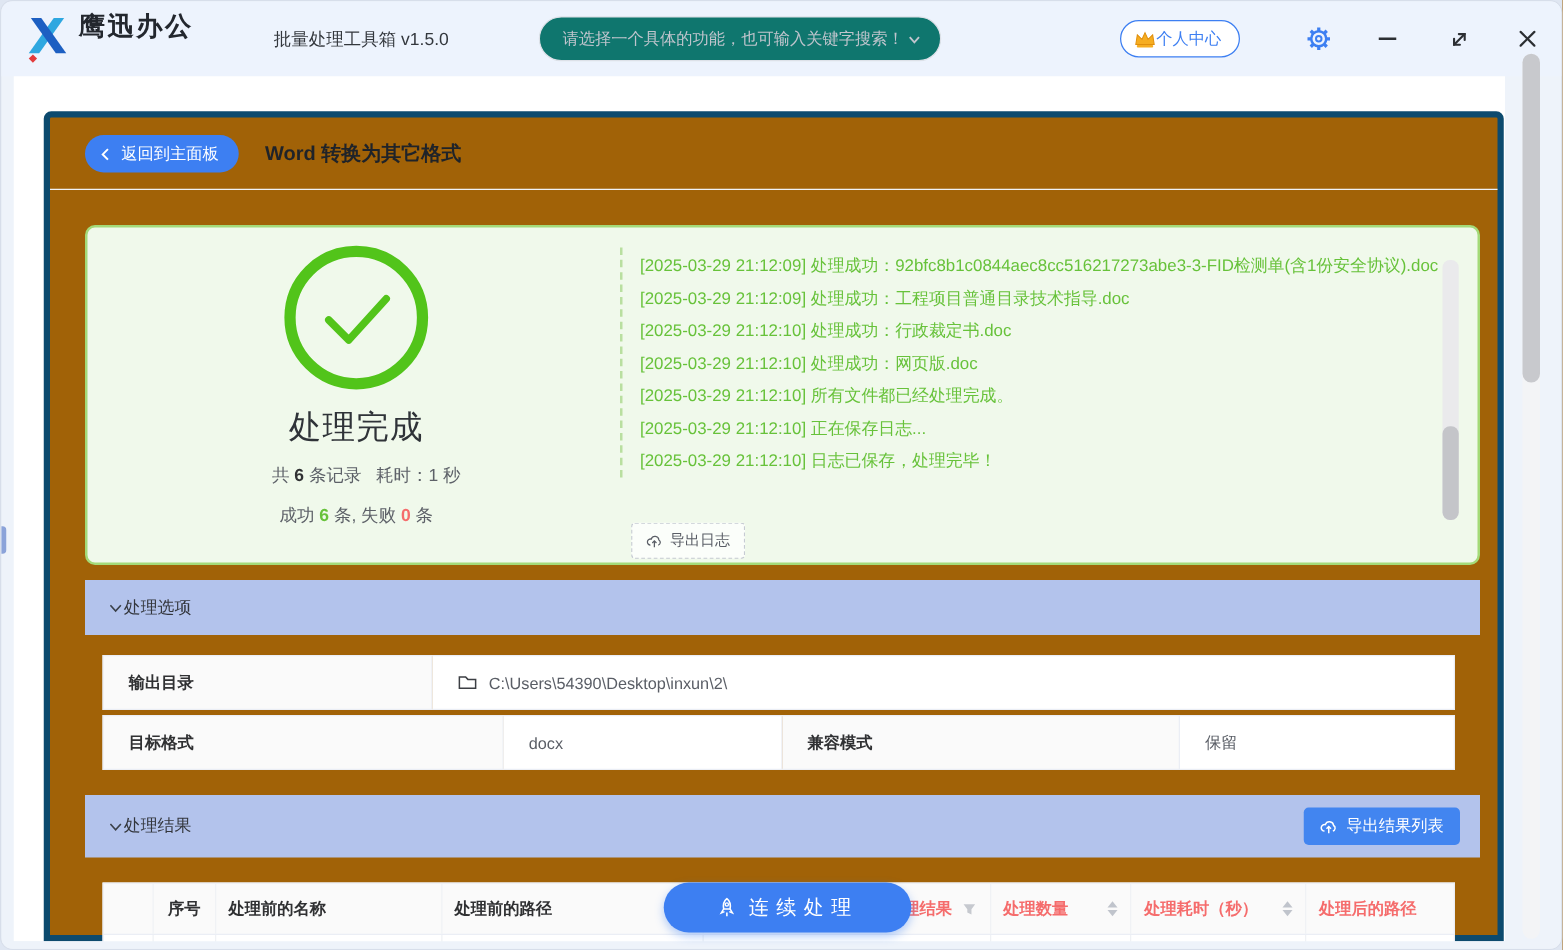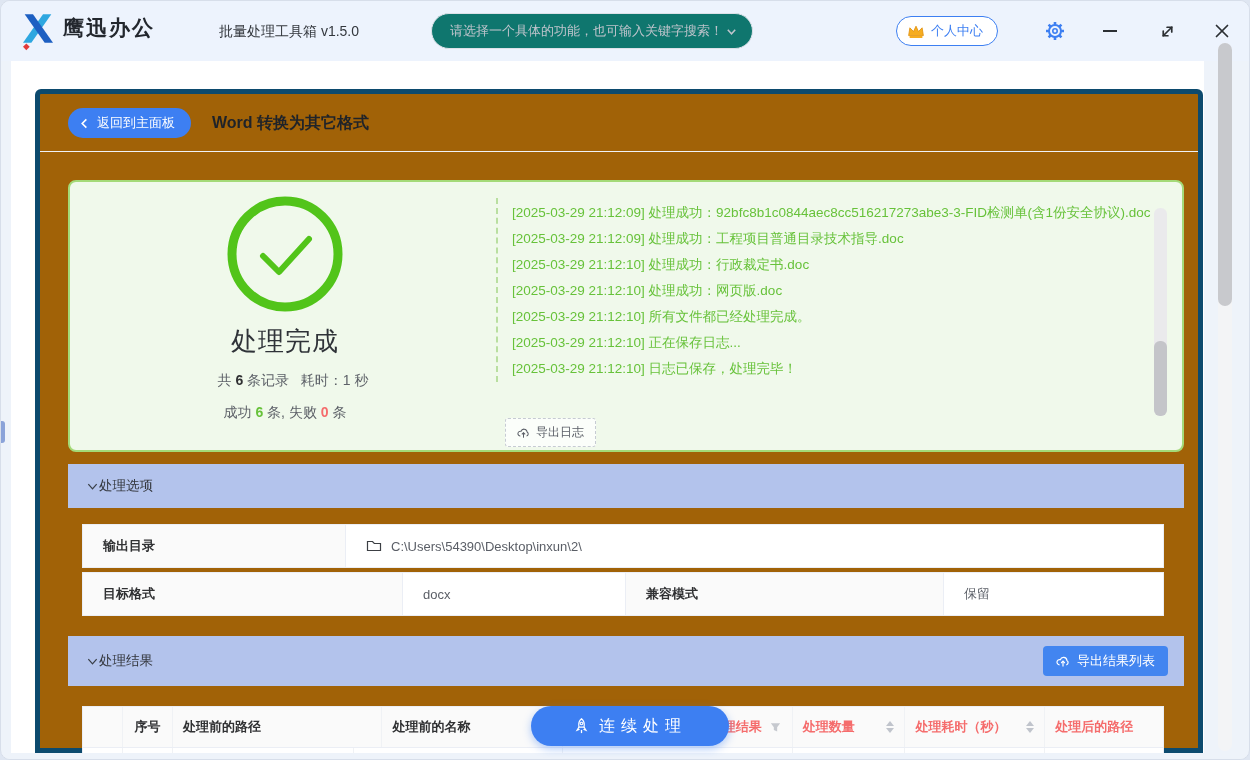--- a/index.html
+++ b/index.html
@@ -3,27 +3,27 @@
 <meta charset="utf-8">
 <style>
   * { margin:0; padding:0; box-sizing:border-box; }
   html,body { width:1250px; height:760px; }
   body { font-family:"Liberation Sans","DejaVu Sans",sans-serif; background:#dfe6f2; overflow:hidden; }
   .window { position:relative; width:1250px; height:760px; background:#eef3fa; border-radius:10px; overflow:hidden; border:1px solid #d7deea; }
 
   
   .titlebar { position:absolute; left:0; top:0; width:1250px; height:60px; background:#edf3fd; }
   .logo-mark { position:absolute; left:16px; top:10px; width:42px; height:40px; }
-  .brand { position:absolute; left:62px; top:15px; }
+  .brand { position:absolute; left:62px; top:9px; }
   .brand-cn { font-size:21px; font-weight:bold; color:#23272e; letter-spacing:2px; line-height:24px; }
   .brand-en { font-size:11px; font-weight:normal; color:#4a4f57; letter-spacing:2.6px; line-height:11px;margin-top:43px; }
   .app-subtitle { position:absolute; left:218px; top:22px; font-size:14px; color:#33373d; }
   .search-select { position:absolute; left:430px; top:12px; width:322px; height:36px; background:#0f766e; border:1px solid #dde1e8; border-radius:18px; display:flex; align-items:center; padding:0 14px 0 18px; cursor:pointer; }
   .search-ph { flex:1; font-size:13px; color:#bfc4cc; white-space:nowrap; overflow:hidden; }
-  .user-center { position:absolute; left:895px; top:15px; height:30px; padding:0 14px 0 10px; border:1px solid #3d7ff2; border-radius:15px; background:#fff; display:flex; align-items:center; gap:6px; cursor:pointer; }
+  .user-center { position:absolute; left:895px; top:15px; height:30px; padding:0 14px 0 10px; border:1px solid #3d7ff2; border-radius:15px; background:#fff; display:flex; align-items:center; gap:0; cursor:pointer; }
   .user-center span { font-size:13px; color:#3d7ff2; }
   .tb-btn { position:absolute; display:flex; align-items:center; justify-content:center; cursor:pointer; }
   .gear-btn { left:1042px; top:18px; width:24px; height:24px; }
   .min-btn  { left:1098px; top:19px; width:22px; height:22px; }
   .min-line { width:14px; height:0; border-top:2px solid #2c2f33; }
   .max-btn  { left:1155px; top:19px; width:22px; height:22px; }
   .close-btn{ left:1208px; top:17px; width:26px; height:26px; }
 
   
   .main-bg { position:absolute; left:10px; top:60px; width:1193px; height:692px; background:#ffffff; }
@@ -269,22 +269,22 @@
           <line x1="7" y1="12.6" x2="7" y2="7.4" stroke="#fff" stroke-width="1.2"></line>
           <polyline points="5.2,9 7,7.2 8.8,9" fill="none" stroke="#fff" stroke-width="1.2"></polyline>
         </svg>
         <span>导出结果列表</span>
       </div>
     </div>
 
     <div class="tbl-header">
       <div class="th" style="width:40px;"></div>
       <div class="th" style="width:50px; justify-content:center;">序号</div>
+      <div class="th" style="width:181px;">处理前的名称</div>
       <div class="th" style="width:210px;">处理前的路径</div>
-      <div class="th" style="width:181px;">处理前的名称</div>
       <div class="th th-red th-end" style="width:230px;">
         <span>处理结果</span>
         <svg width="13" height="13" viewBox="0 0 14 14">
           <path d="M2,2.5 h10 L8.8,6.8 v4.6 L5.2,9.6 V6.8 Z" fill="#c6c9cf"></path>
         </svg>
       </div>
       <div class="th th-red th-between" style="width:113px;">
         <span>处理数量</span>
         <span class="sorter">
             <i class="up"></i>

